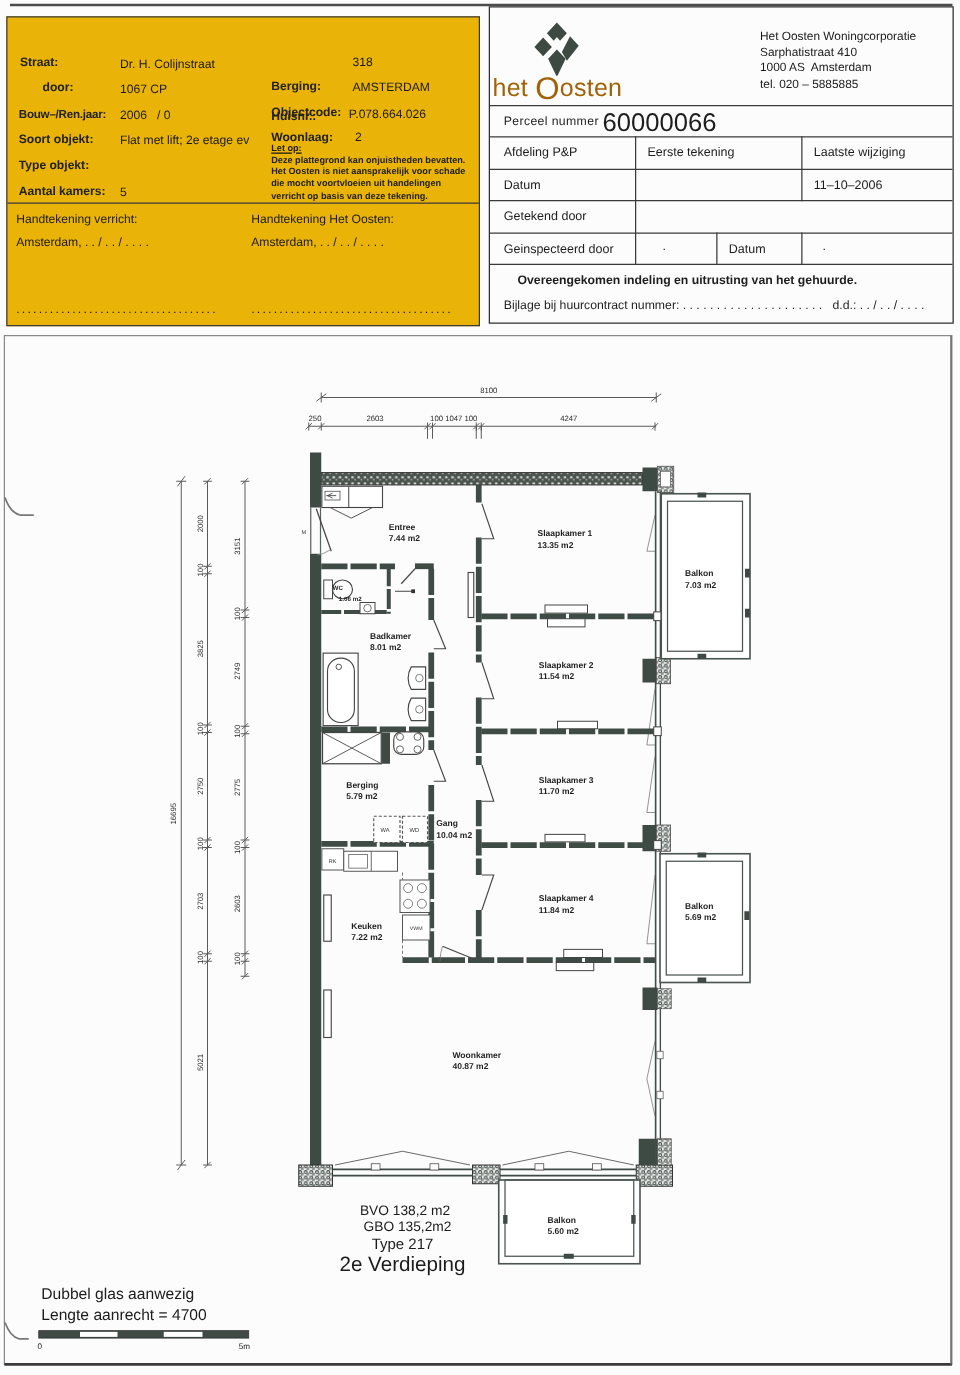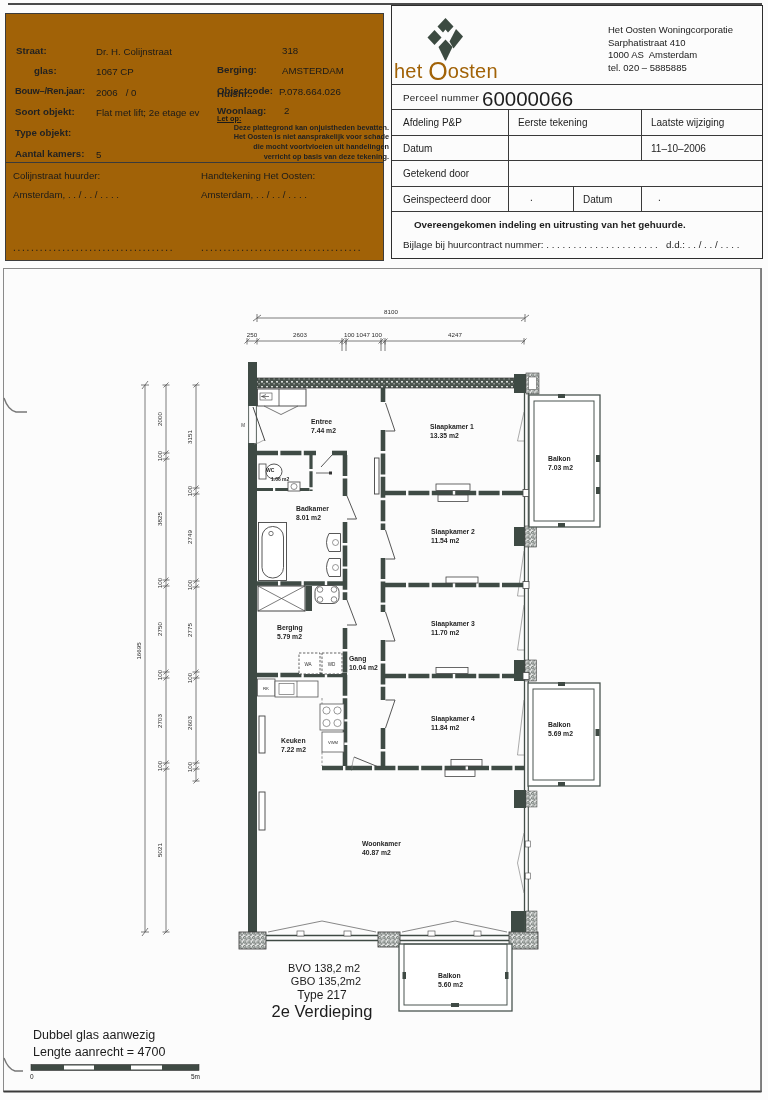--- a/index.html
+++ b/index.html
@@ -2,36 +2,36 @@
 <html><head>
 <meta charset="utf-8">
 <style>
 html,body{margin:0;padding:0;}
 body{width:768px;height:1100px;position:relative;background:#fcfcfc;filter:blur(0.4px);
   font-family:"Liberation Sans",sans-serif;color:#1d1d1d;overflow:hidden;}
 .abs{position:absolute;}
 .lbl{font-size:9.7px;font-weight:700;letter-spacing:0px;color:#222;}
 .val{font-size:9.7px;font-weight:400;color:#1a1a1a;}
 .sm{font-size:7.3px;color:#1a1a1a;}
-#lbox{left:5px;top:13px;width:377px;height:246px;border:1.4px solid #3c3c3c;background:#a16207;text-align:right;}
+#lbox{left:5px;top:13px;width:377px;height:246px;border:1.4px solid #3c3c3c;background:#eab308;}
 #rbox{left:391px;top:5px;width:370px;height:252px;border:1.6px solid #2e2e2e;background:#fcfcfc;}
 .line{position:absolute;background:#3a3a3a;}
 </style>
 </head>
 <body>
 
 <div class="abs line" style="left:8px;top:3px;width:754px;height:2px;background:#4b4b4b;"></div>
 
 <div class="abs" id="lbox">
   <span class="abs lbl" style="left:10px;top:31px;">Straat:</span>
   <span class="abs val" style="left:90px;top:32px;">Dr. H. Colijnstraat</span>
   <span class="abs lbl" style="left:211px;top:30px;margin-top:44px;">Huisnr.:</span>
   <span class="abs val" style="left:276px;top:31px;">318</span>
 
-  <span class="abs lbl" style="left:28px;top:51px;">glas:</span>
+  <span class="abs lbl" style="left:28px;top:51px;">door:</span>
   <span class="abs val" style="left:90px;top:52px;">1067 CP</span>
   <span class="abs lbl" style="left:211px;top:50px;">Berging:</span>
   <span class="abs val" style="left:276px;top:51px;">AMSTERDAM</span>
 
   <span class="abs lbl" style="left:9px;top:72px;font-size:9.3px;letter-spacing:-0.2px;">Bouw–/Ren.jaar:</span>
   <span class="abs val" style="left:90px;top:73px;">2006&nbsp;&nbsp;&nbsp;/ 0</span>
   <span class="abs lbl" style="left:211px;top:71px;">Objectcode:</span>
   <span class="abs val" style="left:273px;top:72px;">P.078.664.026</span>
 
   <span class="abs lbl" style="left:9px;top:92px;">Soort objekt:</span>
@@ -41,21 +41,21 @@
 
   <span class="abs sm" style="left:211px;top:100px;font-weight:700;text-decoration:underline;">Let op:</span>
   <div class="abs sm" style="left:211px;top:108.5px;width:172px;line-height:9.8px;font-weight:600;color:#222;white-space:nowrap;">Deze plattegrond kan onjuistheden bevatten.<br>Het Oosten is niet aansprakelijk voor schade<br>die mocht voortvloeien uit handelingen<br>verricht op basis van deze tekening.</div>
 
   <span class="abs lbl" style="left:9px;top:113px;">Type objekt:</span>
   <span class="abs lbl" style="left:9px;top:134px;">Aantal kamers:</span>
   <span class="abs val" style="left:90px;top:135px;">5</span>
 
   <div class="abs line" style="left:0px;top:148px;width:377px;height:1.3px;"></div>
 
-  <span class="abs val" style="left:7px;top:156px;font-size:9.7px;">Colijnstraat huurder:</span>
+  <span class="abs val" style="left:7px;top:156px;font-size:9.7px;">Handtekening verricht:</span>
   <span class="abs val" style="left:195px;top:156px;font-size:9.7px;">Handtekening Het Oosten:</span>
   <span class="abs val" style="left:7px;top:175px;font-size:9.7px;">Amsterdam, . . / . . / . . . .</span>
   <span class="abs val" style="left:195px;top:175px;font-size:9.7px;">Amsterdam, . . / . . / . . . .</span>
 
   <span class="abs val" style="left:7px;top:228px;font-size:10px;letter-spacing:1.7px;">....................................</span>
   <span class="abs val" style="left:195px;top:228px;font-size:10px;letter-spacing:1.7px;">....................................</span>
 </div>
 
 <div class="abs" id="rbox">
 

